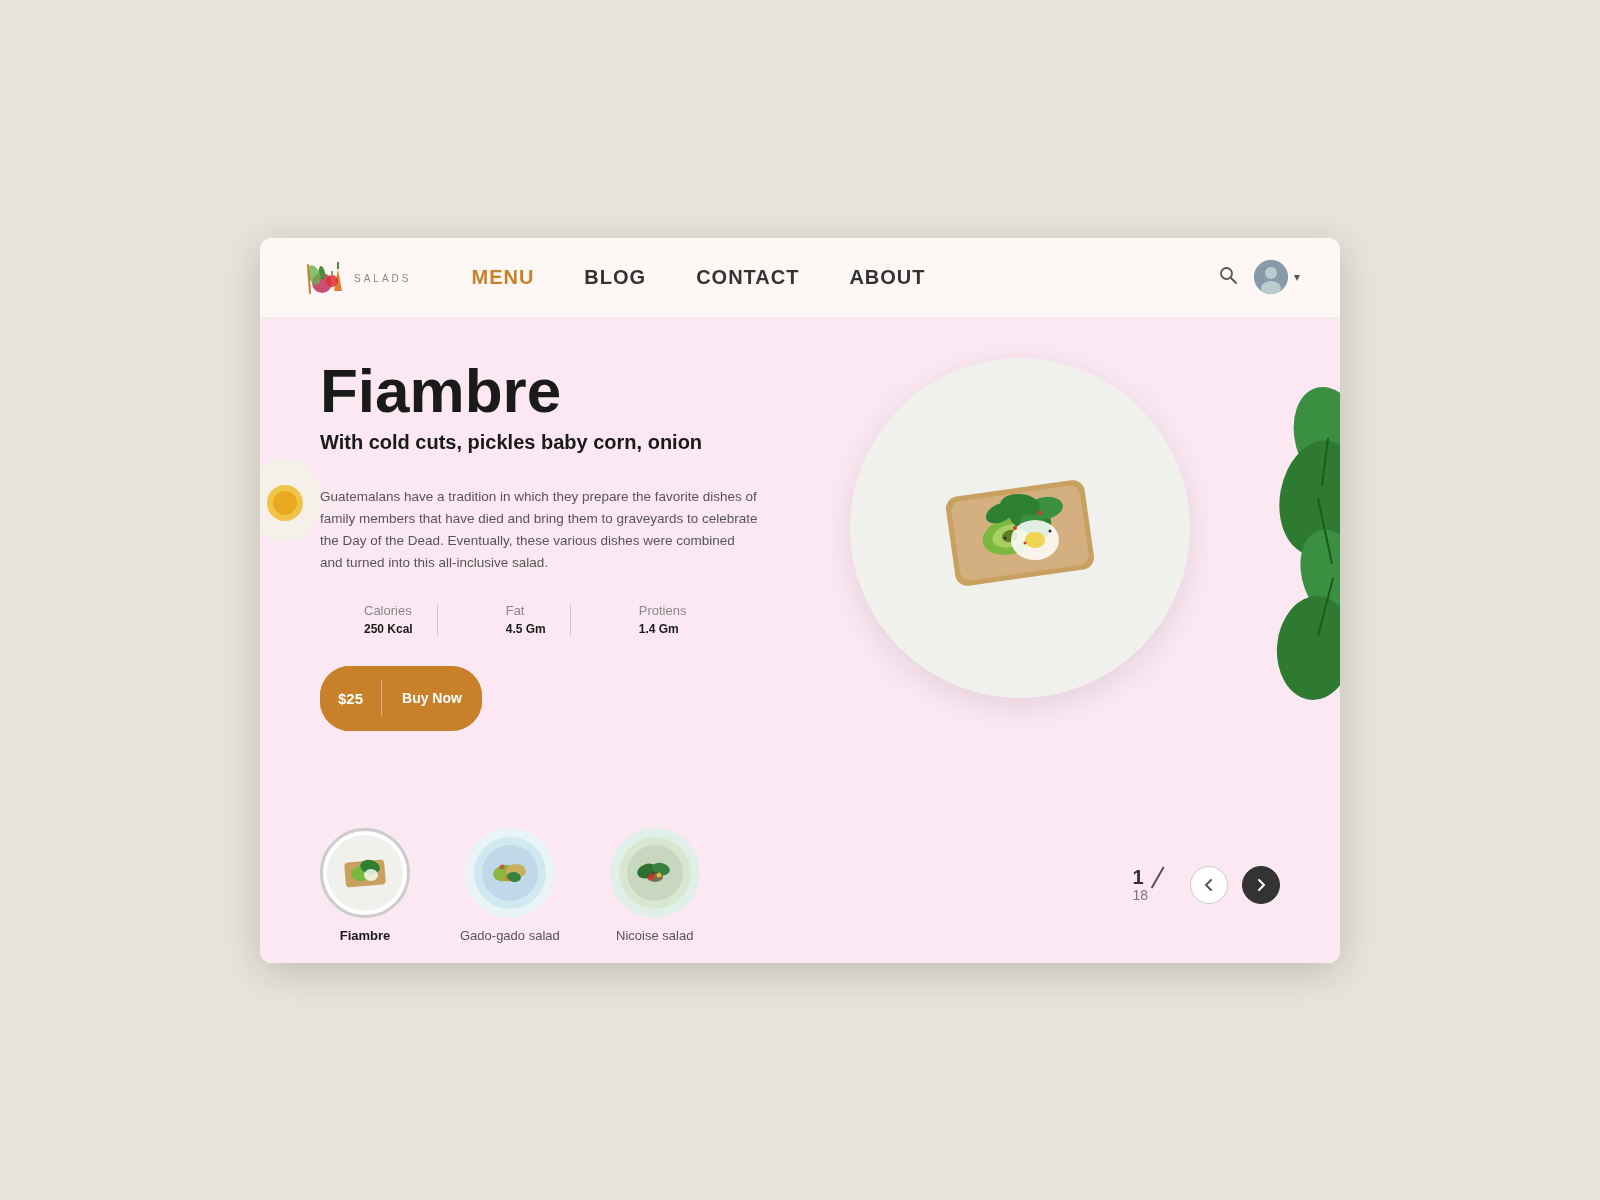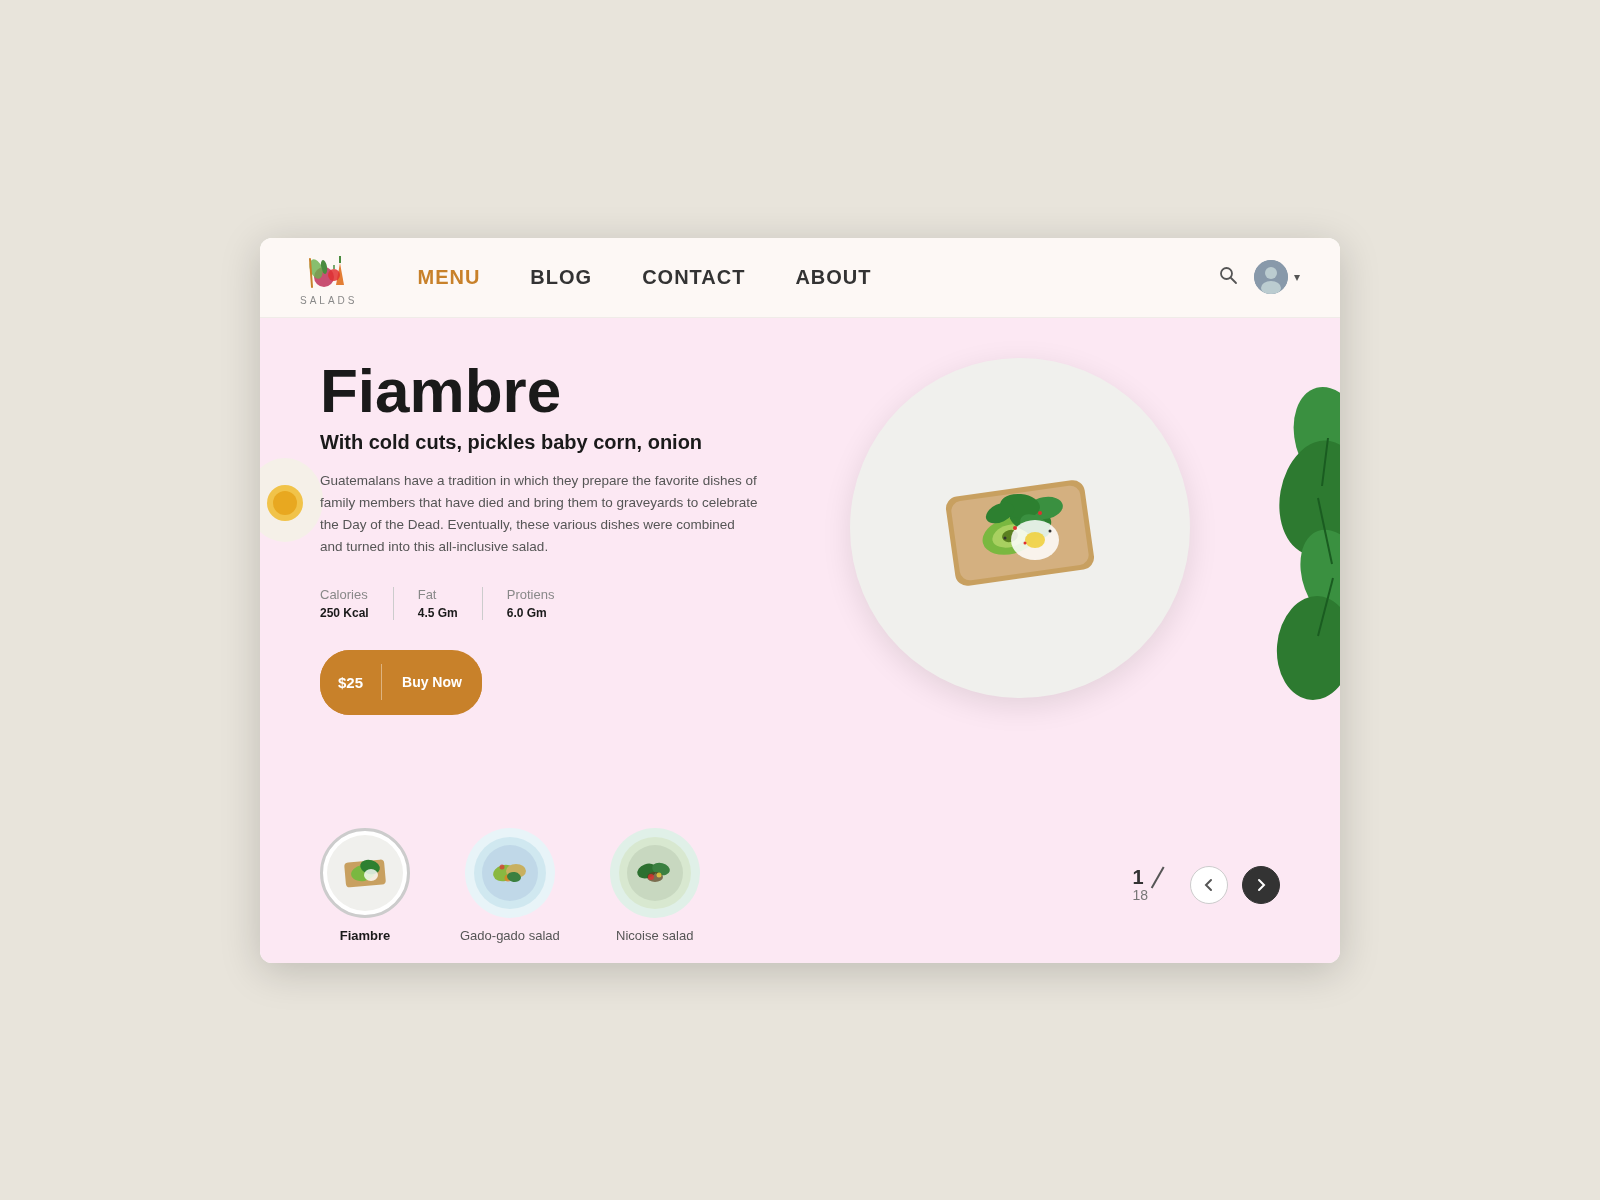--- a/index.html
+++ b/index.html
@@ -27,21 +27,21 @@
       background: #fdf8f5;
       display: flex;
       align-items: center;
       padding: 0 40px;
       height: 80px;
       border-bottom: 1px solid #f0ece8;
     }
 
     .logo-area {
       display: flex;
-      flex-direction: column;
+      flex-direction: row;
       align-items: center;
       margin-right: 60px;
     }
 
     .logo-icon {
       width: 54px;
       height: 44px;
       position: relative;
     }
 
@@ -132,41 +132,42 @@
       font-weight: 800;
       color: #1a1a1a;
       line-height: 1.05;
       margin-bottom: 8px;
     }
 
     .hero-subtitle {
       font-size: 20px;
       font-weight: 600;
       color: #1a1a1a;
-      margin-bottom: 16px;
+      margin-bottom: 32px;
     }
 
     .hero-description {
       font-size: 13.5px;
       color: #555;
       line-height: 1.65;
       margin-bottom: 28px;
       max-width: 440px;
     }
 
     .nutrition-row {
       display: flex;
       gap: 0;
       margin-bottom: 30px;
     }
 
     .nutrition-item {
       padding: 0 24px 0 0;
       margin-right: 24px;
       border-right: 1px solid #ccc;
+      margin-left: 44px;
     }
 
     .nutrition-item:last-child {
       border-right: none;
     }
 
     .nutrition-label {
       font-size: 13px;
       color: #888;
       margin-bottom: 4px;
@@ -483,21 +484,21 @@
         <div class="nutrition-item">
           <div class="nutrition-label">Calories</div>
           <div class="nutrition-value">250 Kcal</div>
         </div>
         <div class="nutrition-item">
           <div class="nutrition-label">Fat</div>
           <div class="nutrition-value">4.5 Gm</div>
         </div>
         <div class="nutrition-item">
           <div class="nutrition-label">Protiens</div>
-          <div class="nutrition-value">6.0 Gm</div>
+          <div class="nutrition-value">1.4 Gm</div>
         </div>
       </div>
 
       <button class="buy-btn">
         <span class="buy-price">$25</span>
         <span class="buy-divider"></span>
         <span class="buy-label">Buy Now</span>
       </button>
     </div>
   </section>

